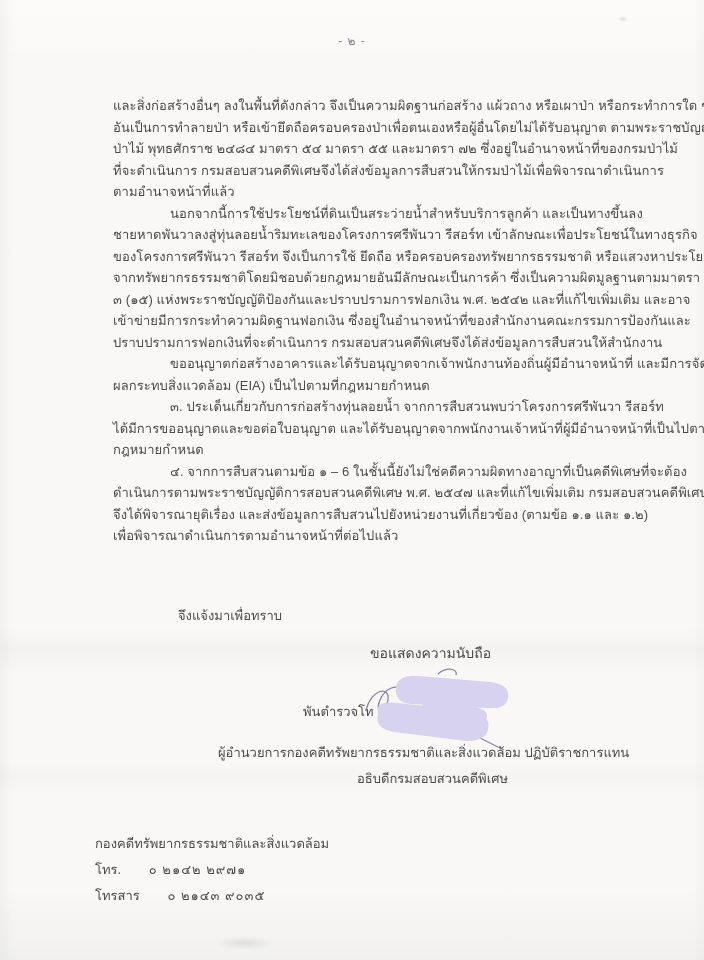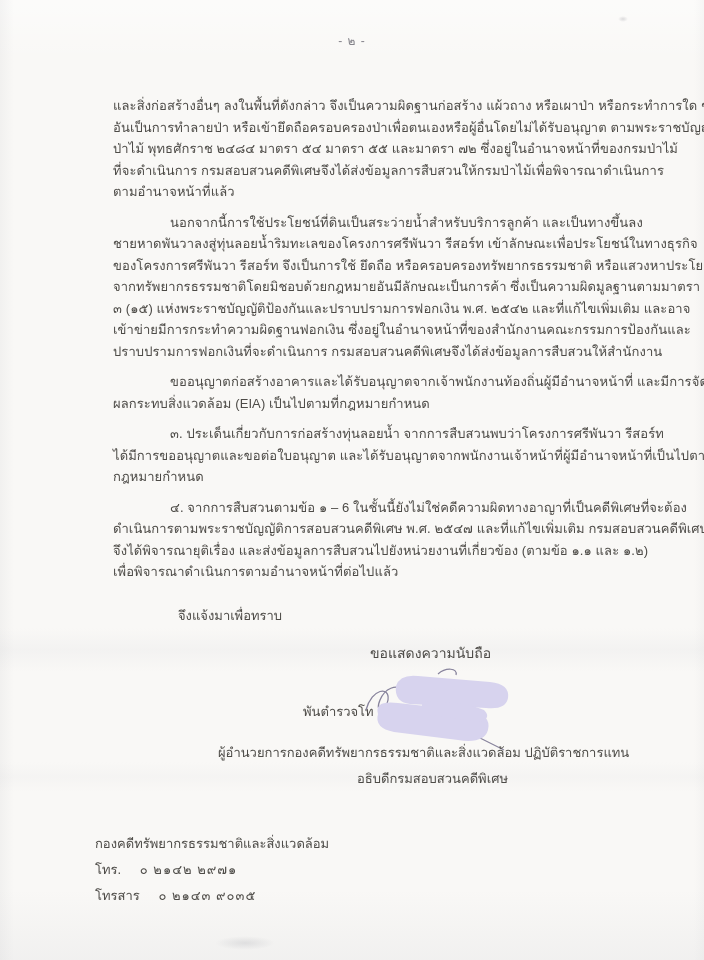--- a/index.html
+++ b/index.html
@@ -34,21 +34,21 @@
   }
 
   .body-text{
     position:absolute;left:113px;top:95px;width:532px;
     font-size:13px;
   }
   .line{
     height:21.5px;line-height:21.5px;white-space:nowrap;
     letter-spacing:.1px;
   }
-  .para.indented .line:first-child{text-indent:57px;margin-top:9px;}
+  .para.indented .line:first-child{text-indent:57px;}
 
   .closing{
     position:absolute;left:178px;top:606px;
     font-size:13px;line-height:20px;white-space:nowrap;text-align:right;
   }
   .salute{
     position:absolute;left:370px;top:642px;
     font-size:14px;white-space:nowrap;
   }
   .rank{
@@ -65,21 +65,21 @@
   .signer2{
     position:absolute;left:357px;top:768px;
     font-size:13px;white-space:nowrap;
   }
 
   .footer{
     position:absolute;left:95px;top:831px;font-size:13px;
   }
   .footer .f-line{height:26px;line-height:26px;white-space:nowrap;}
   .footer .f-label{display:inline-block;}
-  .footer .f-value{display:inline-block;margin-left:15px;letter-spacing:1px;}
+  .footer .f-value{display:inline-block;margin-left:24px;letter-spacing:1px;}
 </style>
 </head>
 <body>
 
 <div class="page">
 
   <div class="scan-band band-mid"></div>
   <div class="scan-band band-sign"></div>
   <div class="smudge"></div>
   <div class="speck"></div>

